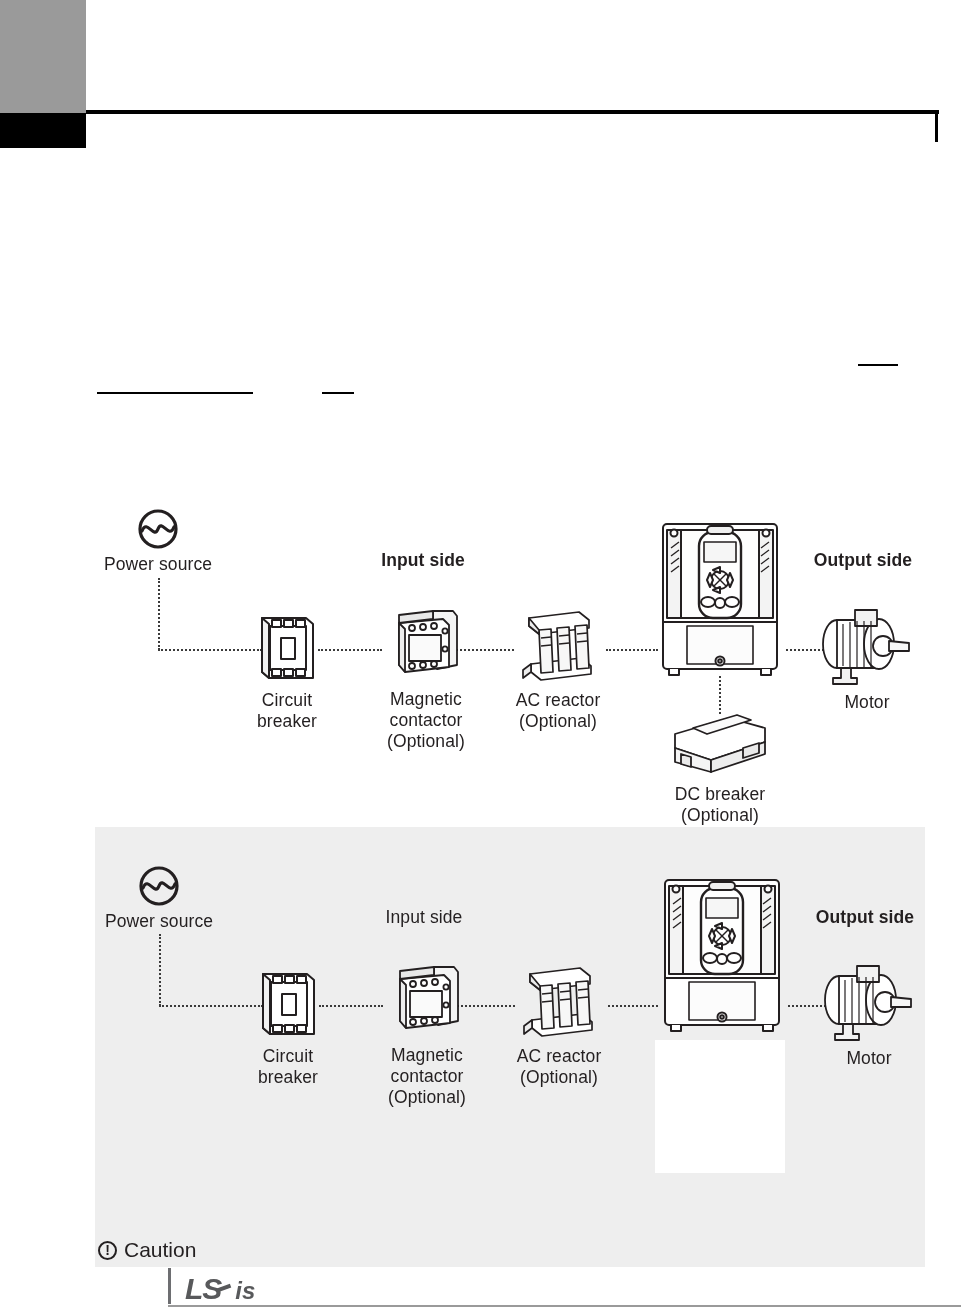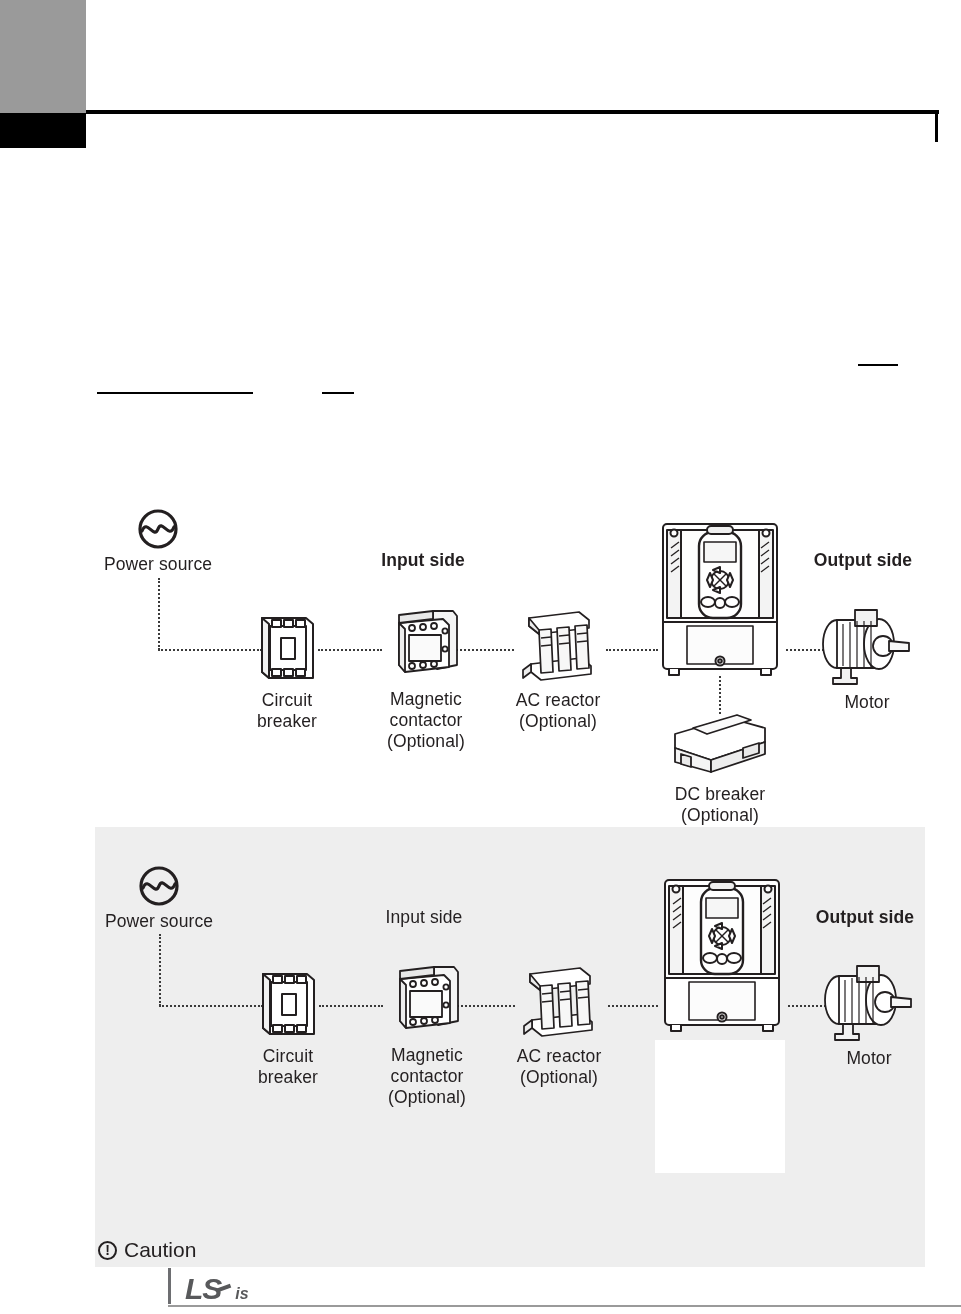--- a/index.html
+++ b/index.html
@@ -62,21 +62,21 @@
   .footer-logo{
     position:absolute;left:185px;top:1272px;
     font-size:30px;font-weight:bold;font-style:italic;
     color:#58595b;letter-spacing:-1px;
   }
   .footer-logo .tick{
     display:inline-block;position:relative;top:-9px;left:-4px;
     width:14px;height:0;border-top:4px solid #58595b;
     transform:rotate(-20deg);
   }
-  .footer-logo .sm{font-size:16px;letter-spacing:0;}
+  .footer-logo .sm{font-size:24px;letter-spacing:0;}
 </style>
 </head>
 <body>
 
 <div class="page">
 
   <div class="hdr-tab-gray"></div>
   <div class="hdr-tab-black"></div>
   <div class="hdr-rule"></div>
   <div class="hdr-rule-cap"></div>

